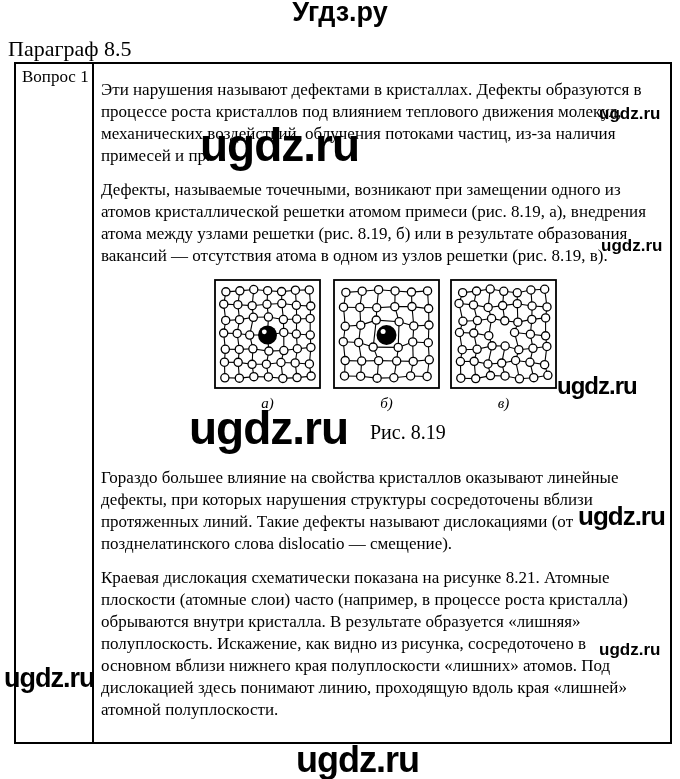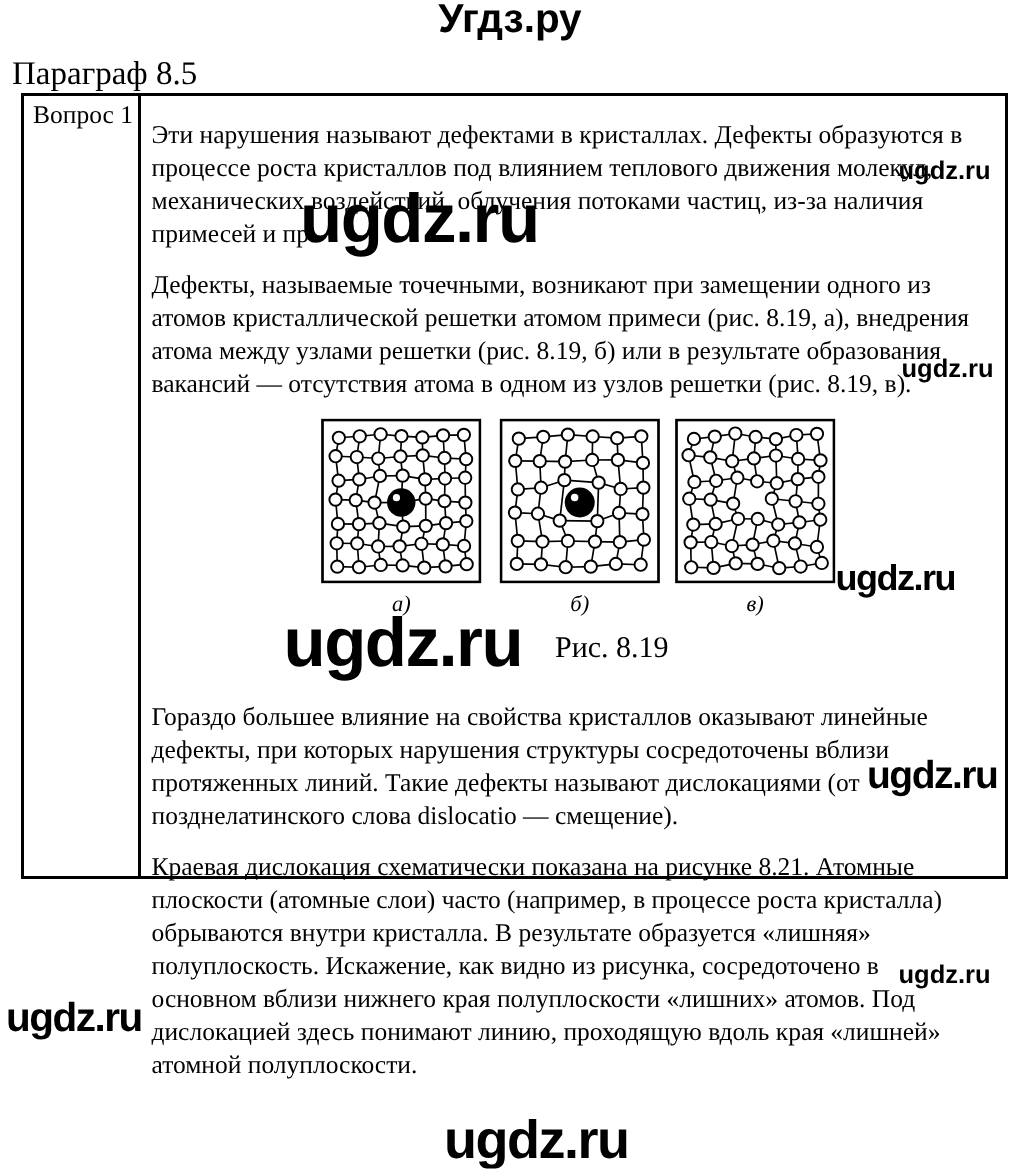--- a/index.html
+++ b/index.html
@@ -9,21 +9,21 @@
     background:#ffffff; color:#000;
     font-family:"Liberation Serif", serif;
   }
   .site-header {
     position:absolute; top:-3px; left:0; width:100%; text-align:center;
     font-family:"Liberation Sans", sans-serif; font-weight:bold; font-size:27px;
   }
   .paragraph-title { position:absolute; top:36px; left:8px; font-size:22px; }
 
   .qa-table {
-    position:absolute; left:14px; top:62px; width:658px; height:524px;
+    position:absolute; left:14px; top:62px; width:658px; height:682px;
     border:2px solid #000; display:flex;
   }
   .q-cell { width:78px; flex:none; border-right:2px solid #000; padding:3px 2px 0 6px; font-size:17px; }
   .a-cell { flex:1; padding:15px 8px 0 7px; font-size:17px; line-height:22px; position:relative; }
   .a-cell p { margin:0 0 12px 0; white-space:pre-line; }
 
   .figure-row { position:relative; height:132px; }
   .panel { position:absolute; top:0; width:107px; height:130px; }
   .panel svg { display:block; }
   .panel-label { position:absolute; top:113px; left:0; width:107px; text-align:center;

